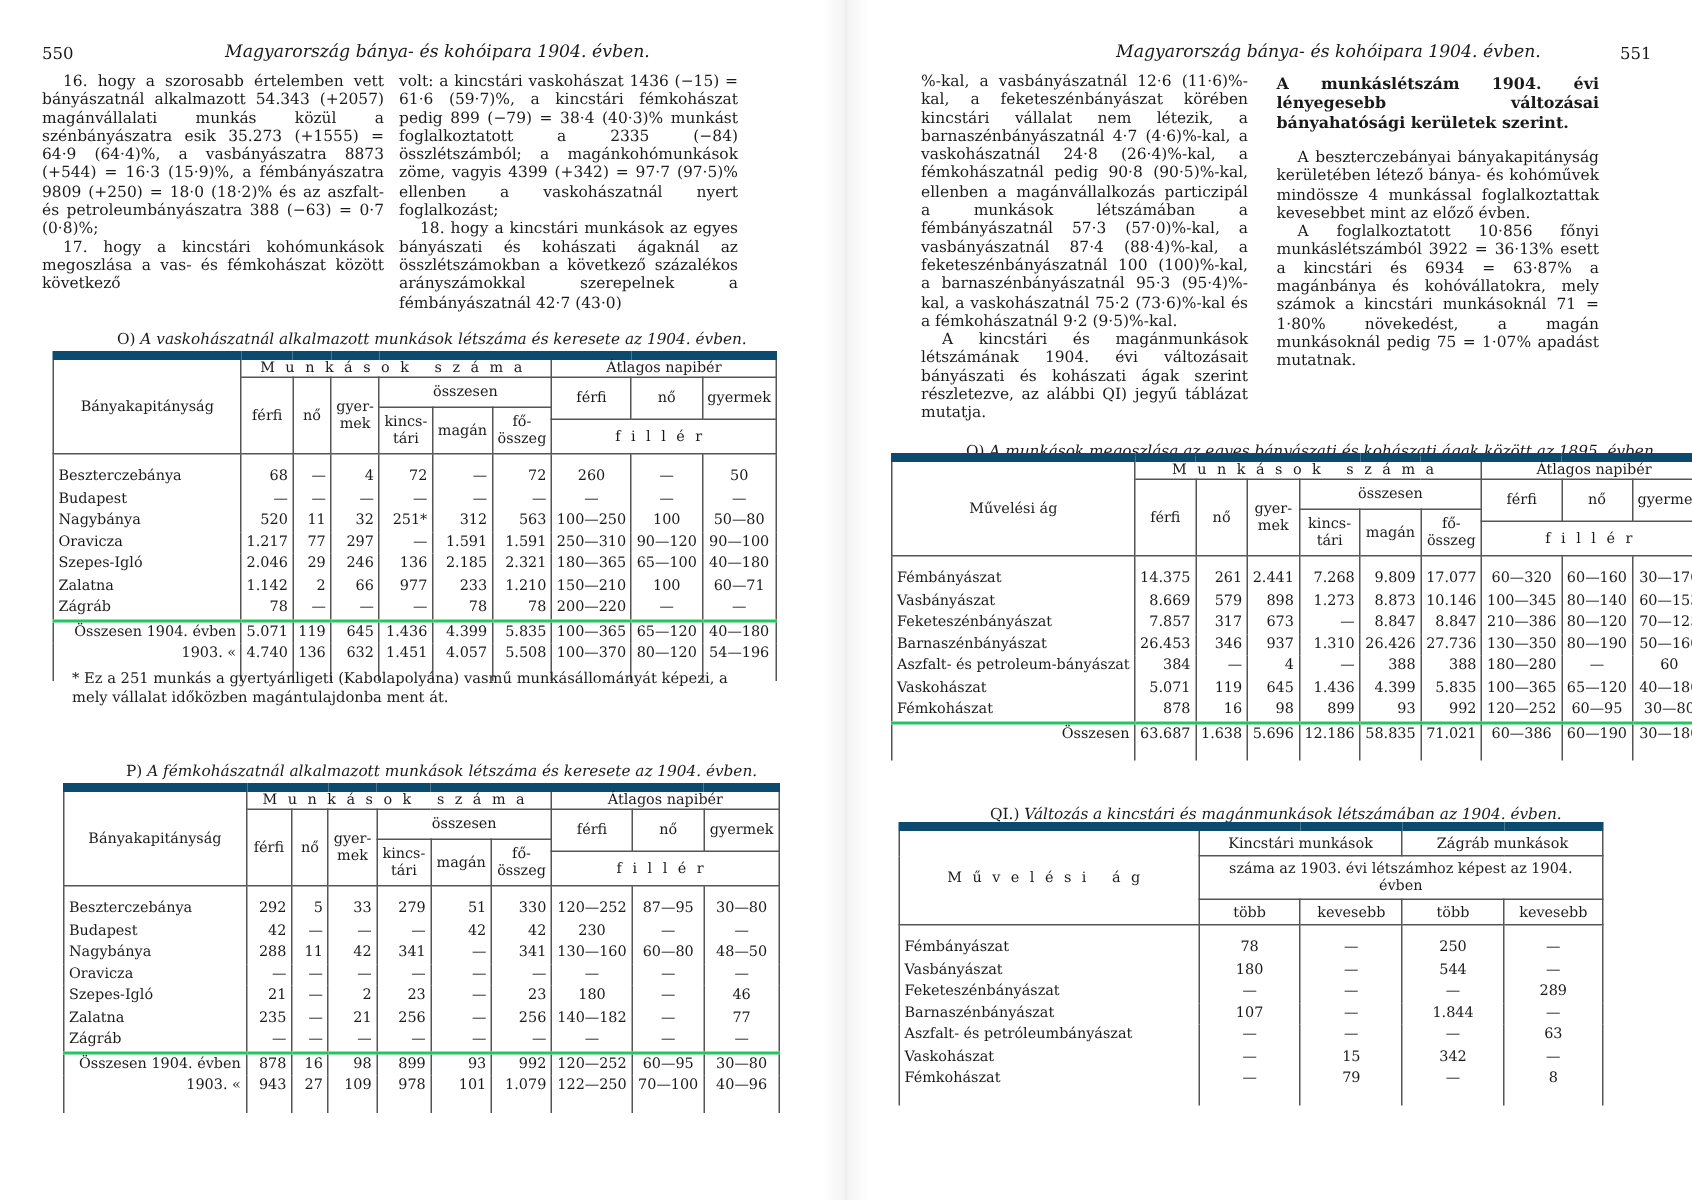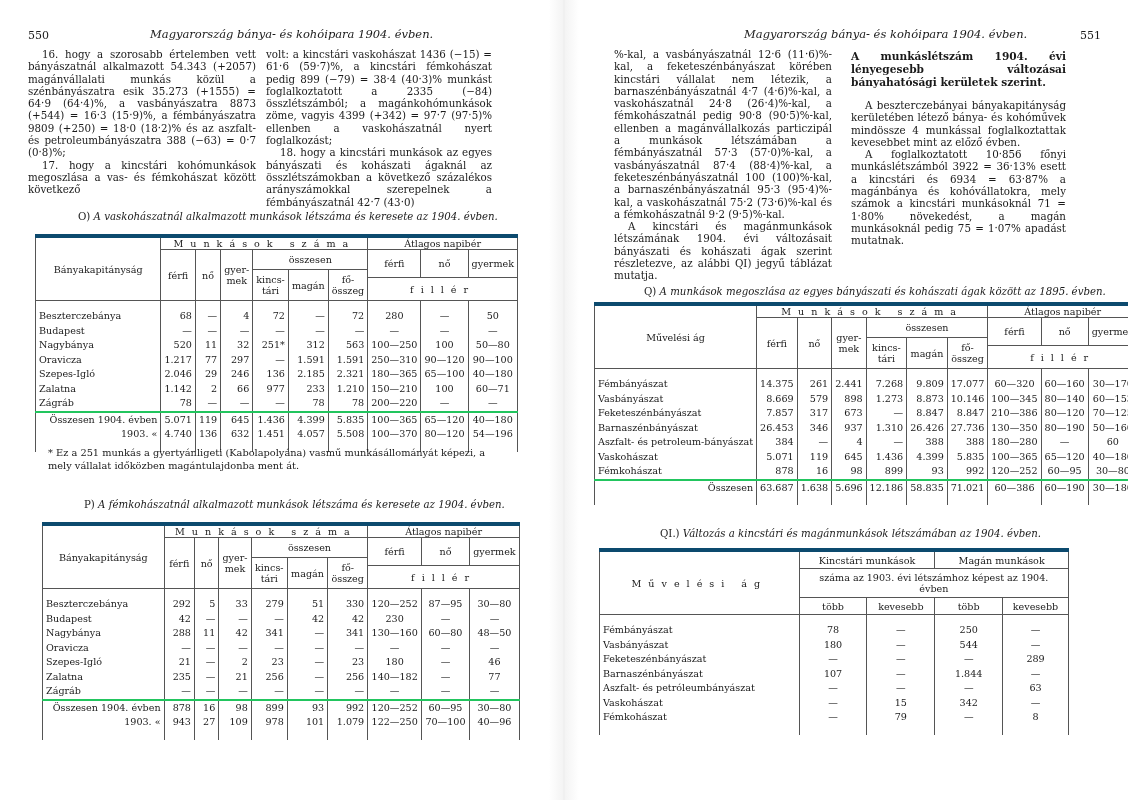--- a/index.html
+++ b/index.html
@@ -6,26 +6,26 @@
   body{width:1128px;height:800px;position:relative;overflow:hidden;font-family:"DejaVu Serif","Liberation Serif",serif;color:#1a1a1a;}
   .page{position:absolute;top:0;height:800px;}
   #left{left:0;width:564px;}
   #right{left:564px;width:564px;}
   .gutter{position:absolute;left:549px;top:0;width:30px;height:800px;background:linear-gradient(90deg,#fff,#f4f4f4 45%,#eee 50%,#f4f4f4 55%,#fff);}
   .pgnum{position:absolute;top:29px;font-size:11px;}
   .runhead{position:absolute;top:27px;font-size:11.5px;font-style:italic;}
   .col{position:absolute;font-size:10.3px;line-height:12.3px;text-align:justify;}
   .col p{margin:0;}
   .ind{text-indent:14px;}
-  .cap{position:absolute;font-size:10.2px;white-space:nowrap;}
+  .cap{position:absolute;font-size:10.2px;white-space:nowrap;margin-top:10px;}
   .cap i{font-style:italic;}
   table.t{position:absolute;border-collapse:collapse;font-size:9.6px;font-family:"DejaVu Serif","Liberation Serif",serif;}
   table.t td,table.t th{border-left:1px solid #555;border-right:1px solid #555;padding:0 3px;font-weight:normal;}
   table.t thead th{border:1px solid #555;text-align:center;line-height:11px;}
-  table.t thead tr.top th{border-top:4px solid #0c4a6e;}
+  table.t thead tr.top th{border-top:6px solid #0c4a6e;}
   table.t tbody td{text-align:right;line-height:14.5px;height:14.5px;white-space:nowrap;}
   table.t tbody td.lbl{text-align:left;}
   table.t tbody tr.first td{padding-top:8px;}
   table.t tbody tr.sum td{border-top:2px solid #22c55e;}
   table.t tbody tr.bot td{padding-bottom:10px;}
   table.t td.c{text-align:center;}
   .spaced{letter-spacing:7px;}
   .footnote{position:absolute;font-size:9.8px;line-height:13px;}
   .heading-b{font-weight:bold;font-size:10.6px;line-height:13px;}
 </style>
@@ -90,21 +90,21 @@
       </thead>
       <tbody>
         <tr class="first">
           <td class="lbl">Beszterczebánya</td>
           <td class="">68</td>
           <td class="">—</td>
           <td class="">4</td>
           <td class="">72</td>
           <td class="">—</td>
           <td class="">72</td>
-          <td class="c">280</td>
+          <td class="c">260</td>
           <td class="c">—</td>
           <td class="c">50</td>
         </tr>
         <tr>
           <td class="lbl">Budapest</td>
           <td class="">—</td>
           <td class="">—</td>
           <td class="">—</td>
           <td class="">—</td>
           <td class="">—</td>
@@ -519,21 +519,21 @@
         <col style="width: 200px;">
         <col style="width: 68px;">
         <col style="width: 68px;">
         <col style="width: 68px;">
         <col style="width: 66px;">
       </colgroup>
       <thead>
         <tr class="top">
           <th rowspan="3" class="spaced">Művelési ág</th>
           <th colspan="2" style="height: 16px;">Kincstári munkások</th>
-          <th colspan="2">Magán munkások</th>
+          <th colspan="2">Zágráb munkások</th>
         </tr>
         <tr>
           <th colspan="4" style="height: 28px; padding: 0px 16px;">száma az 1903. évi létszámhoz képest az 1904. évben</th>
         </tr>
         <tr>
           <th style="height: 16px;">több</th>
           <th style="height: 16px;">kevesebb</th>
           <th style="height: 16px;">több</th>
           <th style="height: 16px;">kevesebb</th>
         </tr>

